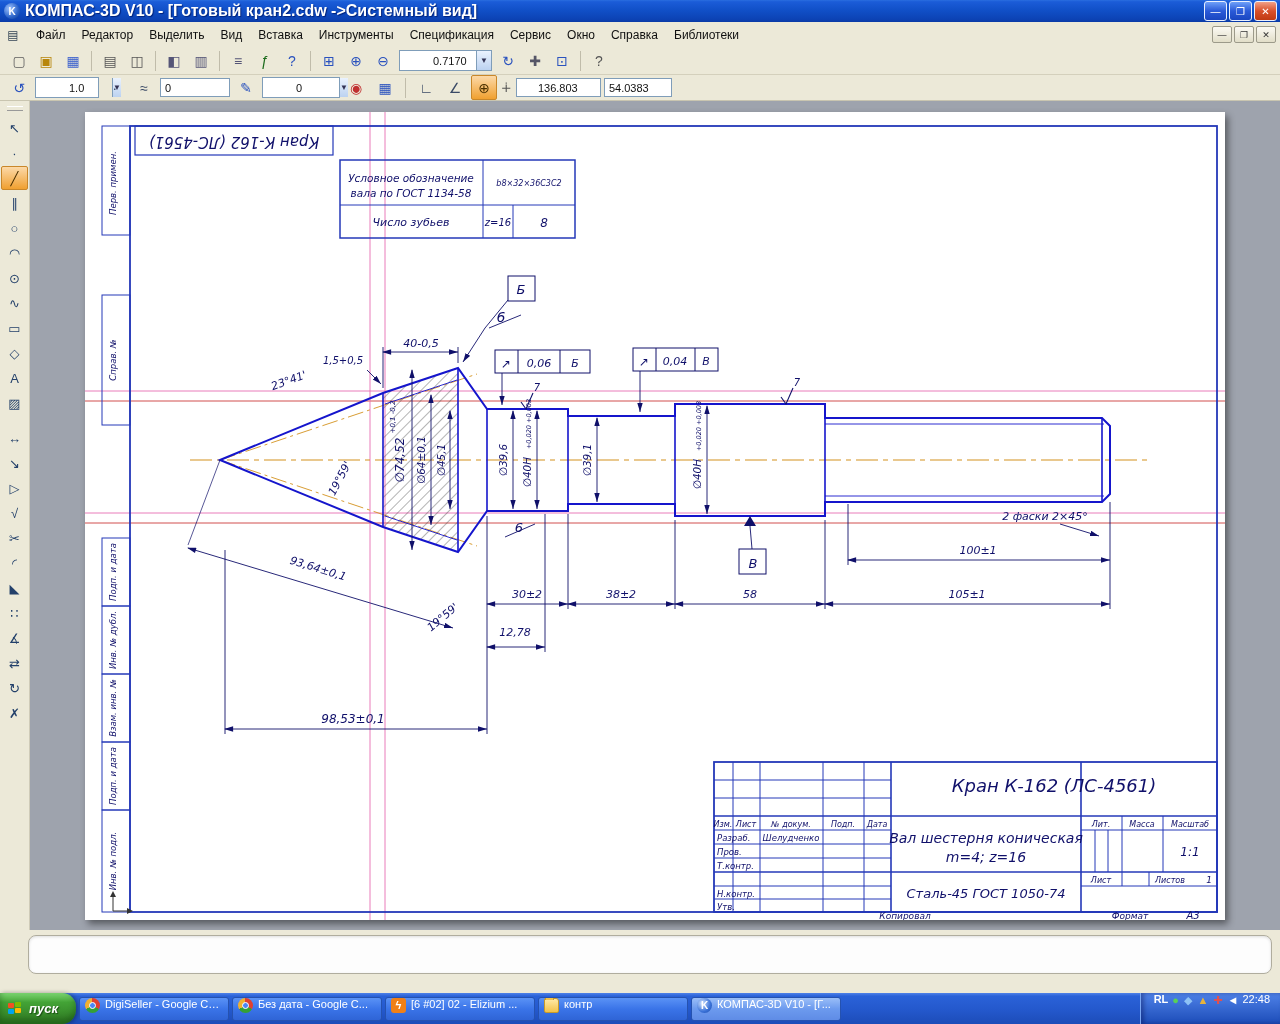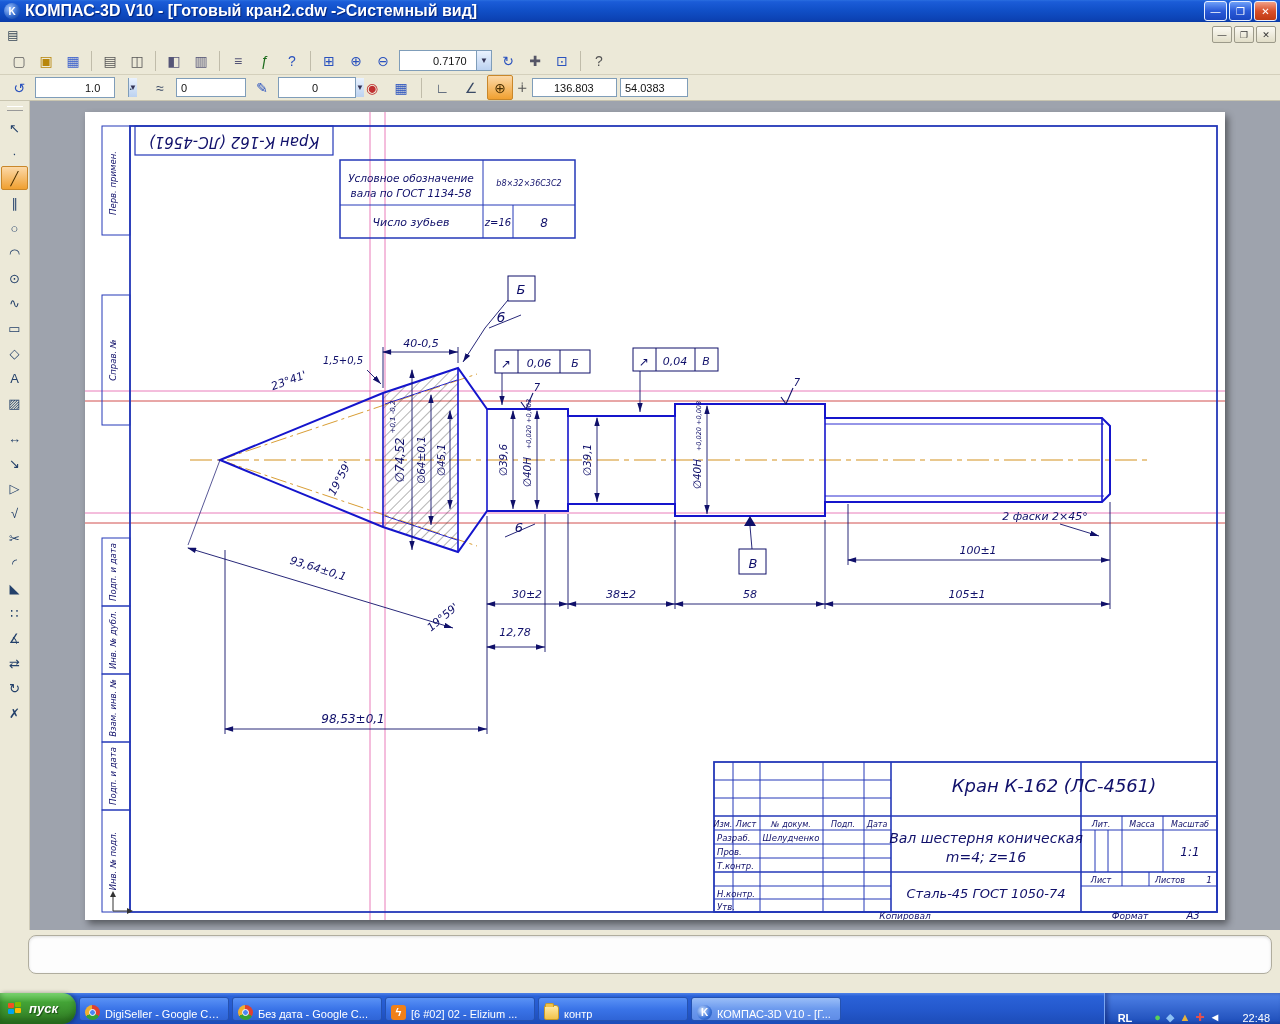--- a/index.html
+++ b/index.html
@@ -73,51 +73,64 @@
     box-shadow:inset 0 -4px 7px rgba(0,40,0,.35),2px 0 4px rgba(0,0,0,.35);text-shadow:1px 1px 1px #1a4a12;}
   .flag{width:15px;height:14px;position:relative;flex:none;}
   .flag i{position:absolute;width:6px;height:5px;border-radius:1px;}
   .flag .f1{left:0;top:1px;background:#f25022;}
   .flag .f2{left:7px;top:0;background:#7fba00;}
   .flag .f3{left:0;top:7px;background:#00a4ef;}
   .flag .f4{left:7px;top:6px;background:#ffb900;}
   #tasks{display:flex;align-items:center;flex:none;}
   .task{width:150px;height:24px;margin-left:3px;border-radius:3px;border:1px solid #2552b0;flex:none;
     background:linear-gradient(180deg,#5a92f6,#3a74e8 50%,#2f64d6);
-    display:flex;align-items:flex-end;gap:5px;padding:0 5px;color:#fff;font-size:11px;overflow:hidden;white-space:nowrap;box-sizing:border-box;}
+    display:flex;align-items:flex-start;gap:5px;padding:0 5px;color:#fff;font-size:11px;overflow:hidden;white-space:nowrap;box-sizing:border-box;}
   .task.active{background:linear-gradient(180deg,#9abef8,#6c9aee 50%,#5f8ce6);}
   .tlabel{overflow:hidden;text-overflow:ellipsis;}
   .ticon{width:15px;height:15px;flex:none;display:block;text-align:center;line-height:15px;font-size:11px;font-style:normal;}
   .icon-chrome{border-radius:50%;background:conic-gradient(#e04030 0 120deg,#35a035 120deg 240deg,#f0b030 240deg 360deg);position:relative;}
   .icon-chrome::after{content:"";position:absolute;left:4px;top:4px;right:4px;bottom:4px;border-radius:50%;background:#4a86f4;border:1px solid #fff;box-sizing:border-box;}
   .icon-winamp{background:#f08018;border-radius:3px;color:#fff;font-weight:bold;}
   .icon-folder{background:linear-gradient(#ffeaa8,#f2c24a);border:1px solid #c89b2a;border-radius:2px 3px 2px 2px;position:relative;box-sizing:border-box;}
   .icon-folder::before{content:"";position:absolute;left:0;top:-3px;width:7px;height:3px;background:#f2c24a;border:1px solid #c89b2a;border-bottom:none;border-radius:2px 2px 0 0;}
   .icon-k{border-radius:50%;background:radial-gradient(circle at 35% 35%,#cfe2ff,#3a72d8 60%,#1b4aa8);color:#fff;font-weight:bold;font-size:10px;}
-  .tray{margin-left:auto;height:31px;display:flex;align-items:flex-end;gap:22px;padding:0 10px 0 13px;flex:none;
+  .tray{margin-left:auto;height:31px;display:flex;align-items:flex-start;gap:4px;padding:0 10px 0 13px;flex:none;
     background:linear-gradient(180deg,#4f82e8,#1c4cb8);border-left:1px solid #7aa6f2;box-shadow:inset 3px 0 4px rgba(0,0,60,.35);}
   .lang,.clock{color:#fff;font-size:11px;font-weight:bold;}
   .clock{font-weight:normal;}
   .trico{font-size:11px;font-style:normal;line-height:14px;}
 </style>
 </head>
 <body>
 
 <div class="titlebar">
   <div class="app-icon">K</div>
   <div class="title-text">КОМПАС-3D V10 - [Готовый кран2.cdw -&gt;Системный вид]</div>
   <div class="winbtns">
     <div class="wbtn">—</div>
     <div class="wbtn">❐</div>
     <div class="wbtn close">✕</div>
   </div>
 </div>
 
 <div class="menubar">
   <div class="menu-sysicon">▤</div>
+  <div id="menu-items">
+      <div class="menu-item">Файл</div>
+      <div class="menu-item">Редактор</div>
+      <div class="menu-item">Выделить</div>
+      <div class="menu-item">Вид</div>
+      <div class="menu-item">Вставка</div>
+      <div class="menu-item">Инструменты</div>
+      <div class="menu-item">Спецификация</div>
+      <div class="menu-item">Сервис</div>
+      <div class="menu-item">Окно</div>
+      <div class="menu-item">Справка</div>
+      <div class="menu-item">Библиотеки</div>
+    </div>
   <div class="mdi-btns">
     <div class="mbtn">—</div>
     <div class="mbtn">❐</div>
     <div class="mbtn">✕</div>
   </div>
 </div>
 
 <div class="toolbar1">
   <div id="tb1-left" style="display:flex;align-items:center;gap:1px;">
       <div class="tbtn" style="color: rgb(96, 96, 96);">▢</div>
@@ -146,21 +159,21 @@
       <div class="tbtn" style="color: rgb(42, 82, 190);">↻</div>
       <div class="tbtn" style="color: rgb(85, 85, 102);">✚</div>
       <div class="tbtn" style="color: rgb(42, 82, 190);">⊡</div>
       <div class="tsep"></div>
       <div class="tbtn" style="color: rgb(85, 85, 85);">?</div>
     </div>
 </div>
 
 <div class="toolbar2">
   <div class="tbtn" style="color:#2a52be;">↺</div>
-  <div class="combo" style="width:62px;padding-left:16px;">
+  <div class="combo" style="width:62px;">
     <span class="cval" style="flex:1;">1.0</span>
     <span class="cbtn">▼</span>
   </div>
   <div class="tbtn">∙</div>
   <div class="tbtn">≈</div>
   <input class="field" style="width: 60px;" value="0">
   <div class="tbtn" style="color:#2a52be;">✎</div>
   <div class="combo" style="width:76px;">
     <span class="cval" style="flex:1;">0</span>
     <span class="cbtn">▼</span>

